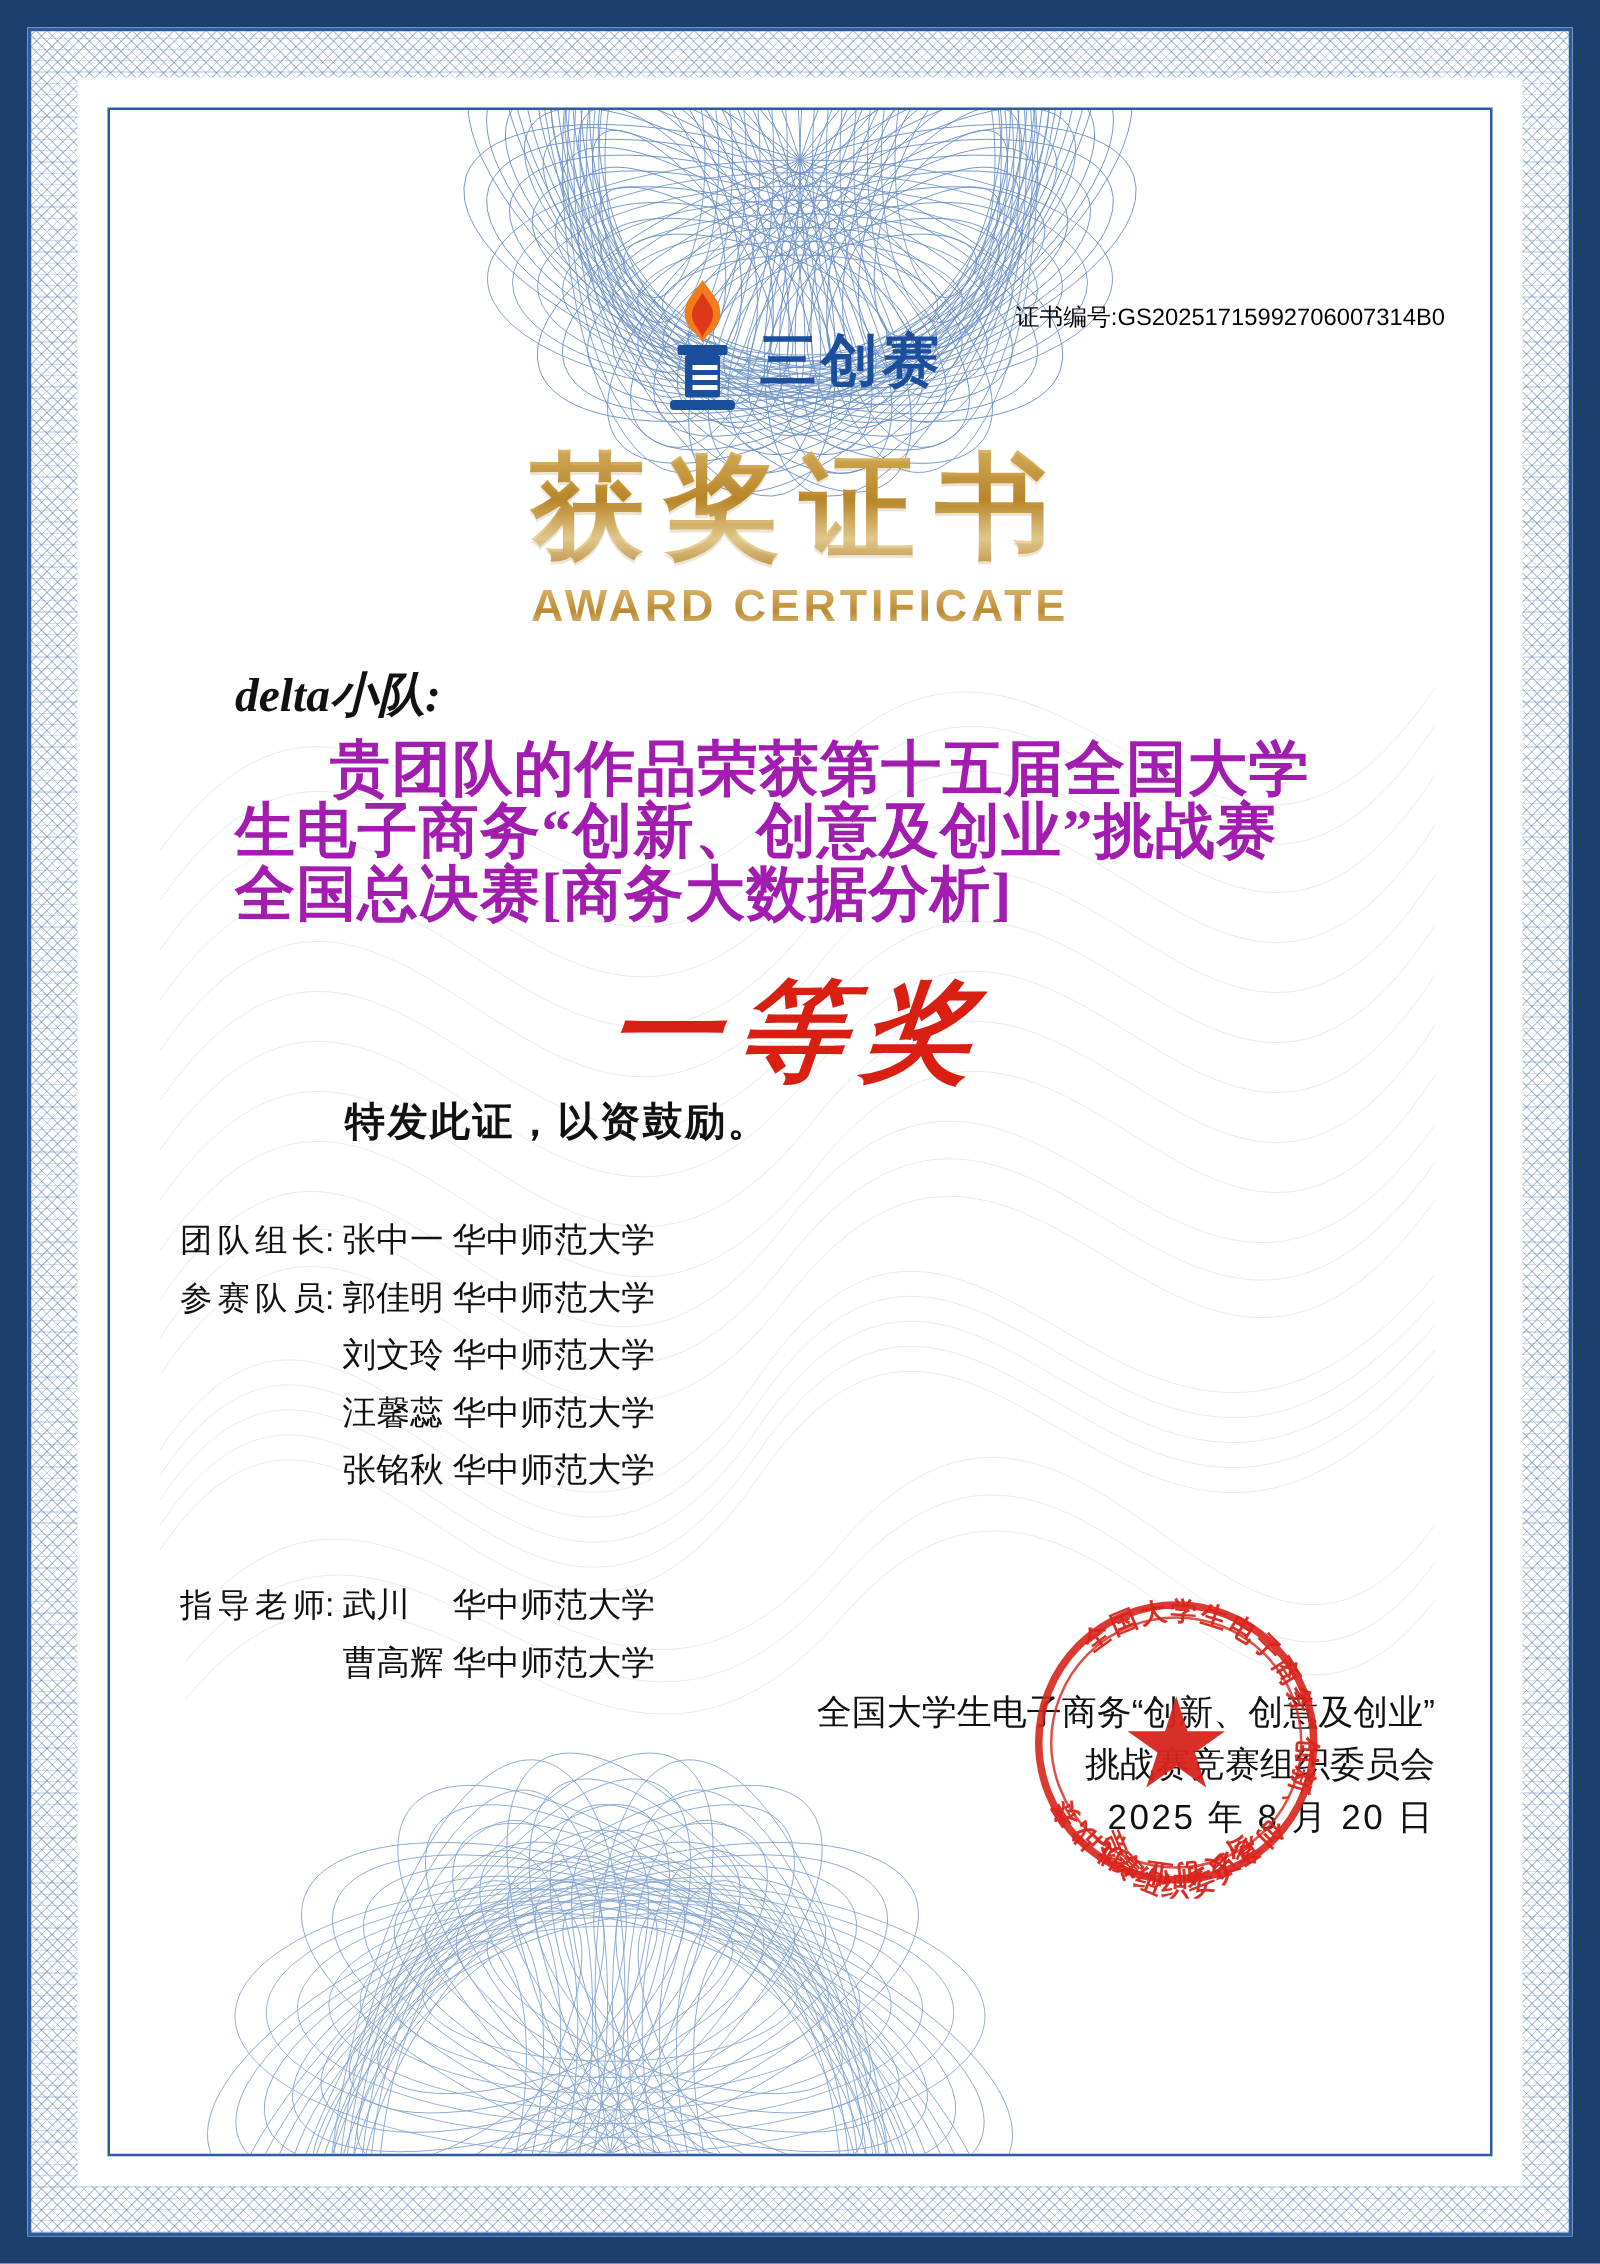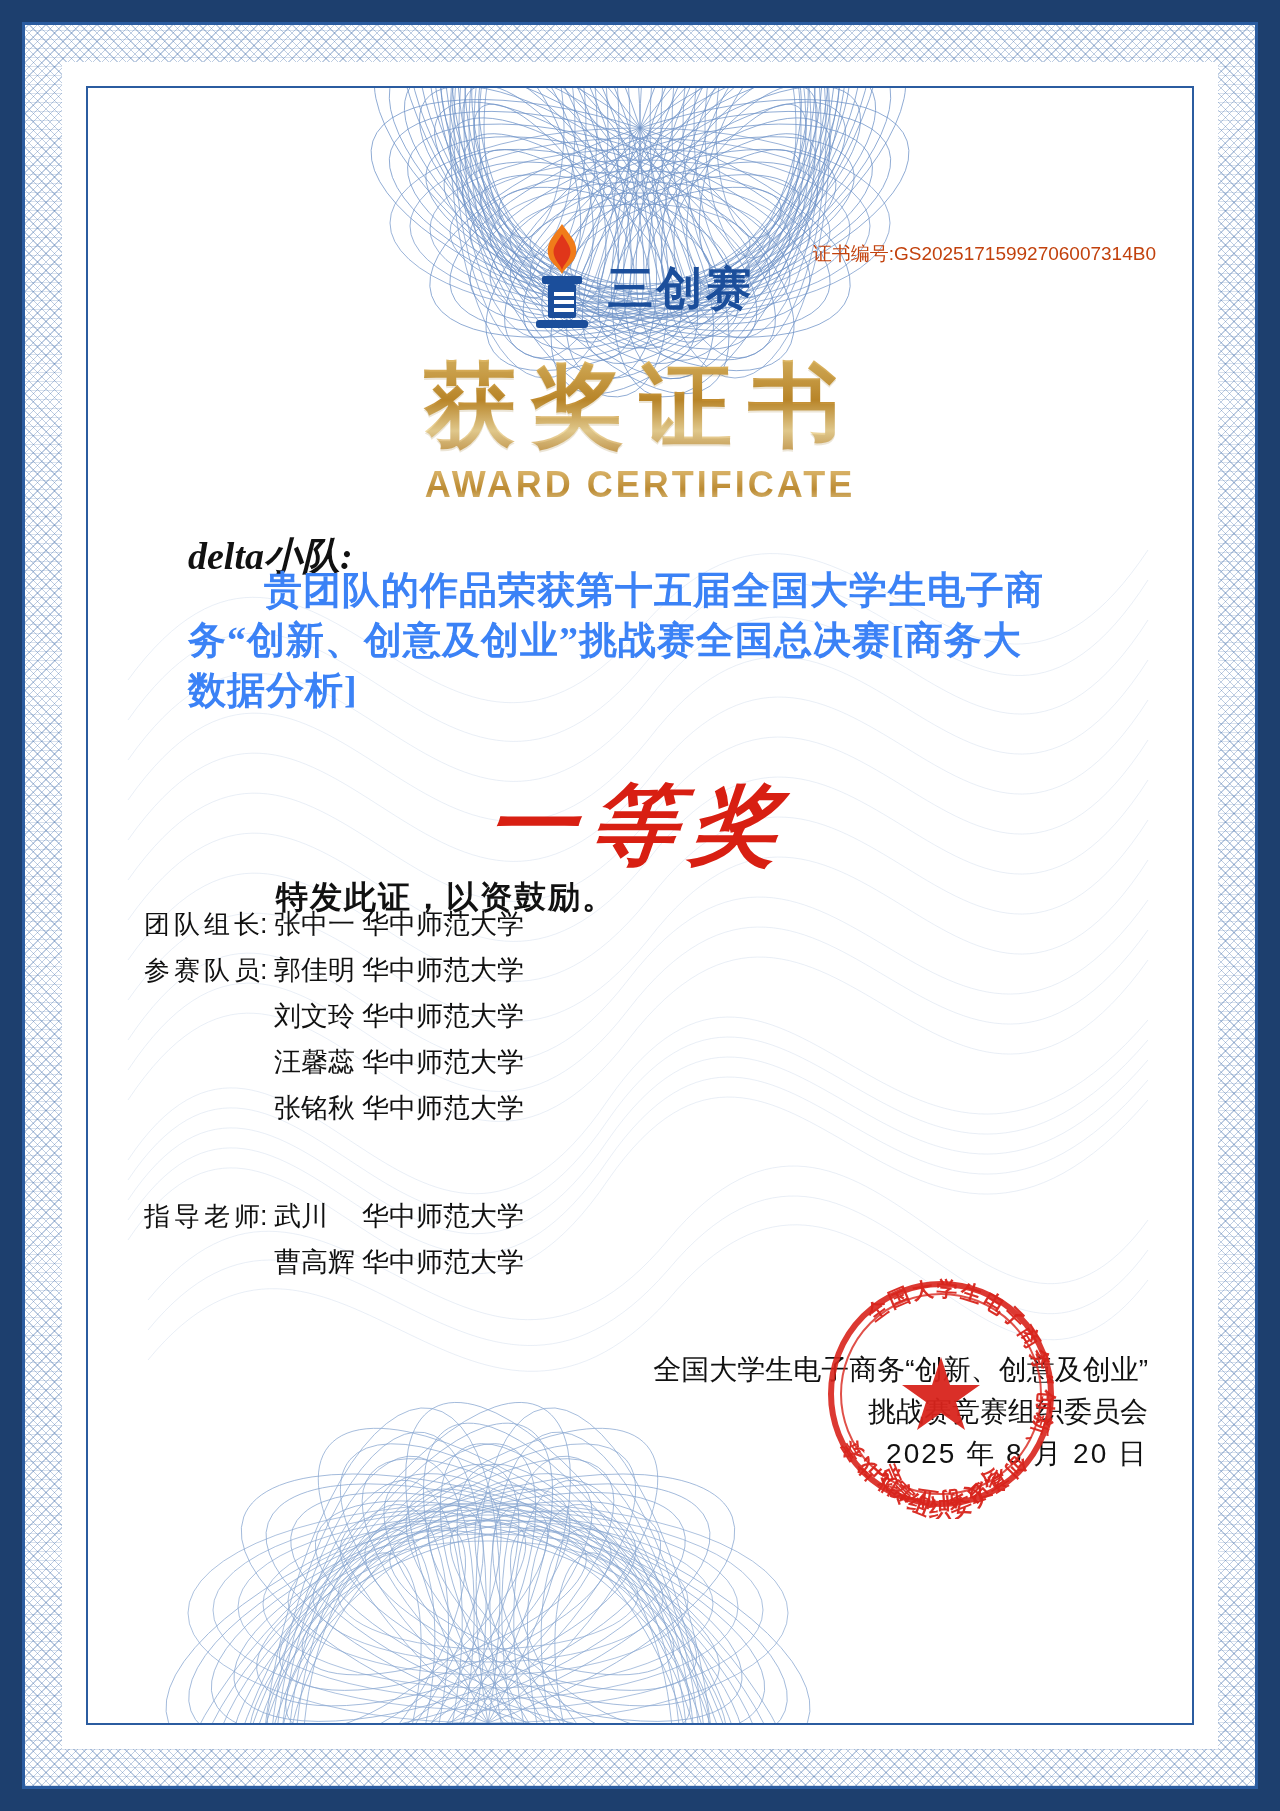--- a/index.html
+++ b/index.html
@@ -95,21 +95,21 @@
     width: calc(1280px - 172px);
     height: calc(1811px - 172px);
   }
 
   .cert-no {
     position: absolute;
     right: 38px;
     top: 155px;
     font-family: "Liberation Sans", sans-serif;
     font-size: 19px;
-    color: #c2410c;
+    color: #000000;
     letter-spacing: 0px;
     white-space: nowrap;
   }
 
   .logo-row {
     position: absolute;
     left: 0; right: 0;
     top: 136px;
     display: flex;
     justify-content: center;
@@ -169,27 +169,27 @@
     font-family: "Liberation Serif", serif;
     font-weight: bold;
     font-size: 38px;
     color: #111111;
     font-style: italic;
   }
 
   .body-text {
     position: absolute;
     left: 102px;
-    top: 479px;
+    top: 505px;
     width: 860px;
     font-family: "Liberation Serif", serif;
     font-weight: bold;
-    font-size: 38px;
+    font-size: 48px;
     line-height: 50px;
-    color: #3b82f6;
+    color: #a21caf;
     text-indent: 76px;
     letter-spacing: 1px;
   }
 
   .prize {
     position: absolute;
     left: 0; right: 0;
     top: 680px;
     text-align: center;
     font-family: "DejaVu Sans", sans-serif;
@@ -208,21 +208,21 @@
     font-family: "Liberation Serif", serif;
     font-weight: bold;
     font-size: 32px;
     color: #111111;
     letter-spacing: 2px;
   }
 
   .roster {
     position: absolute;
     left: 58px;
-    top: 820px;
+    top: 888px;
     width: 900px;
     font-family: "Liberation Sans", sans-serif;
     font-size: 27px;
     color: #111111;
   }
   .roster-block { position: relative; }
   .roster-row {
     display: flex;
     align-items: baseline;
     height: 46px;

